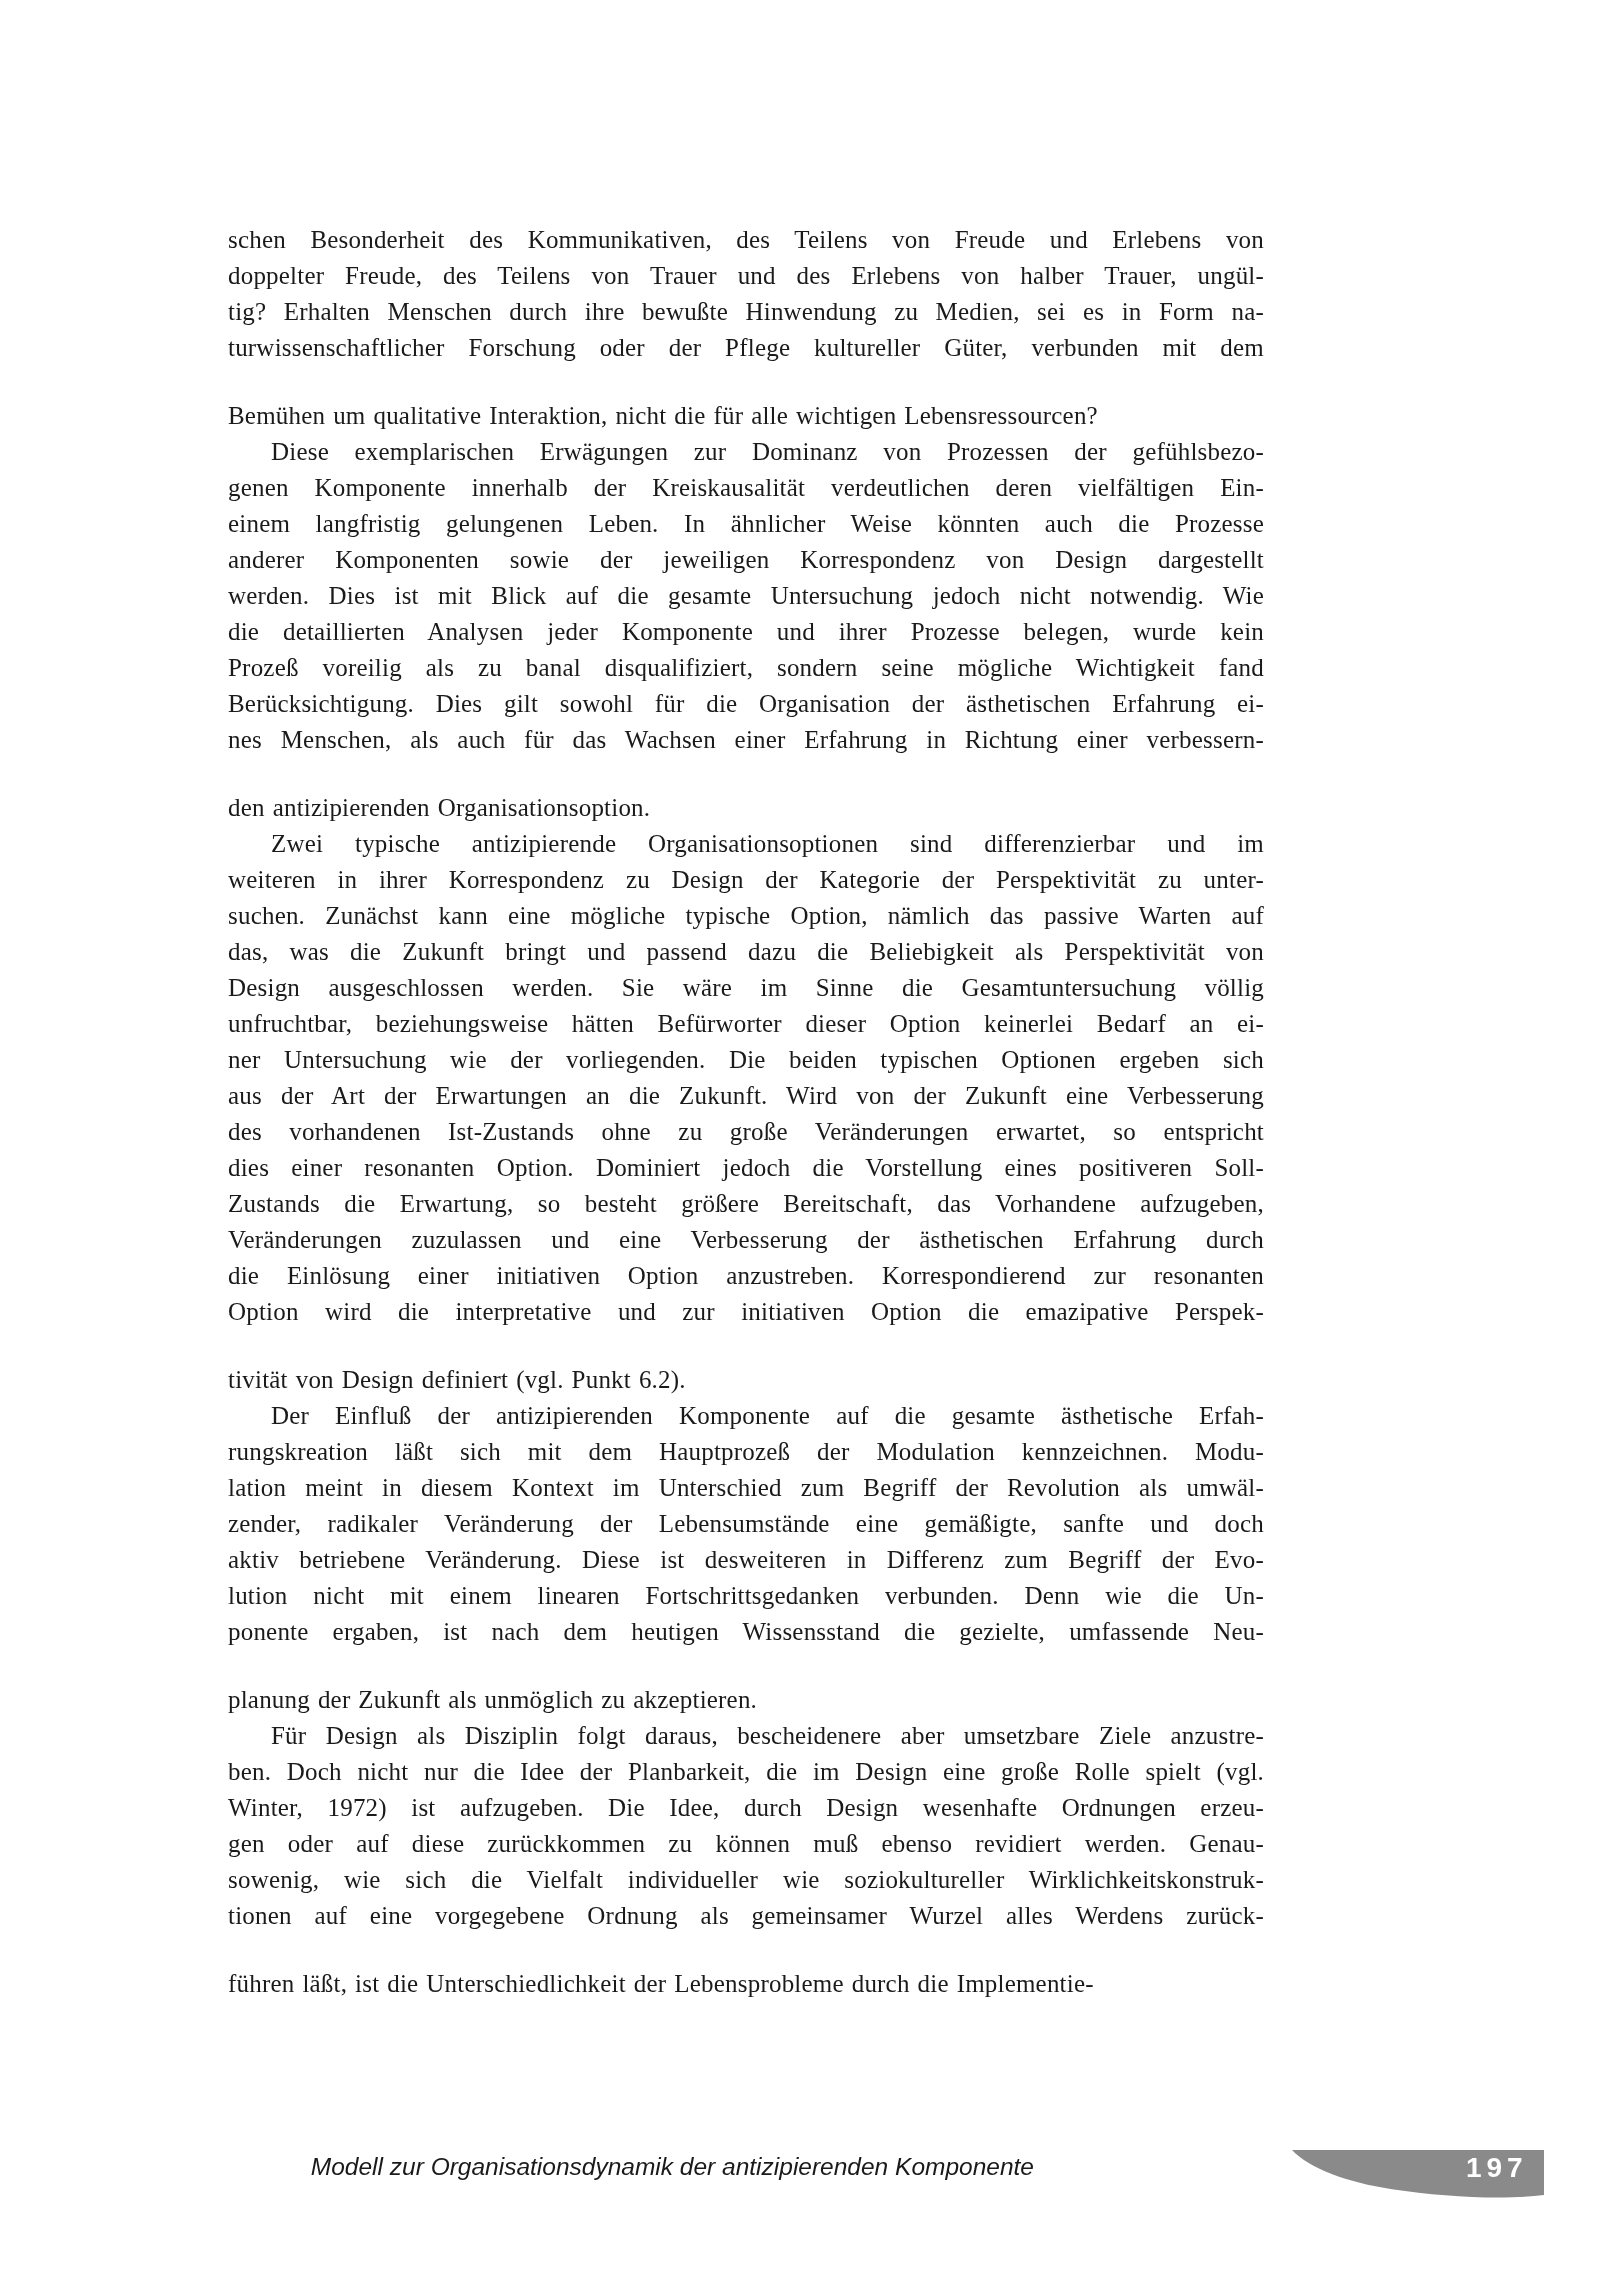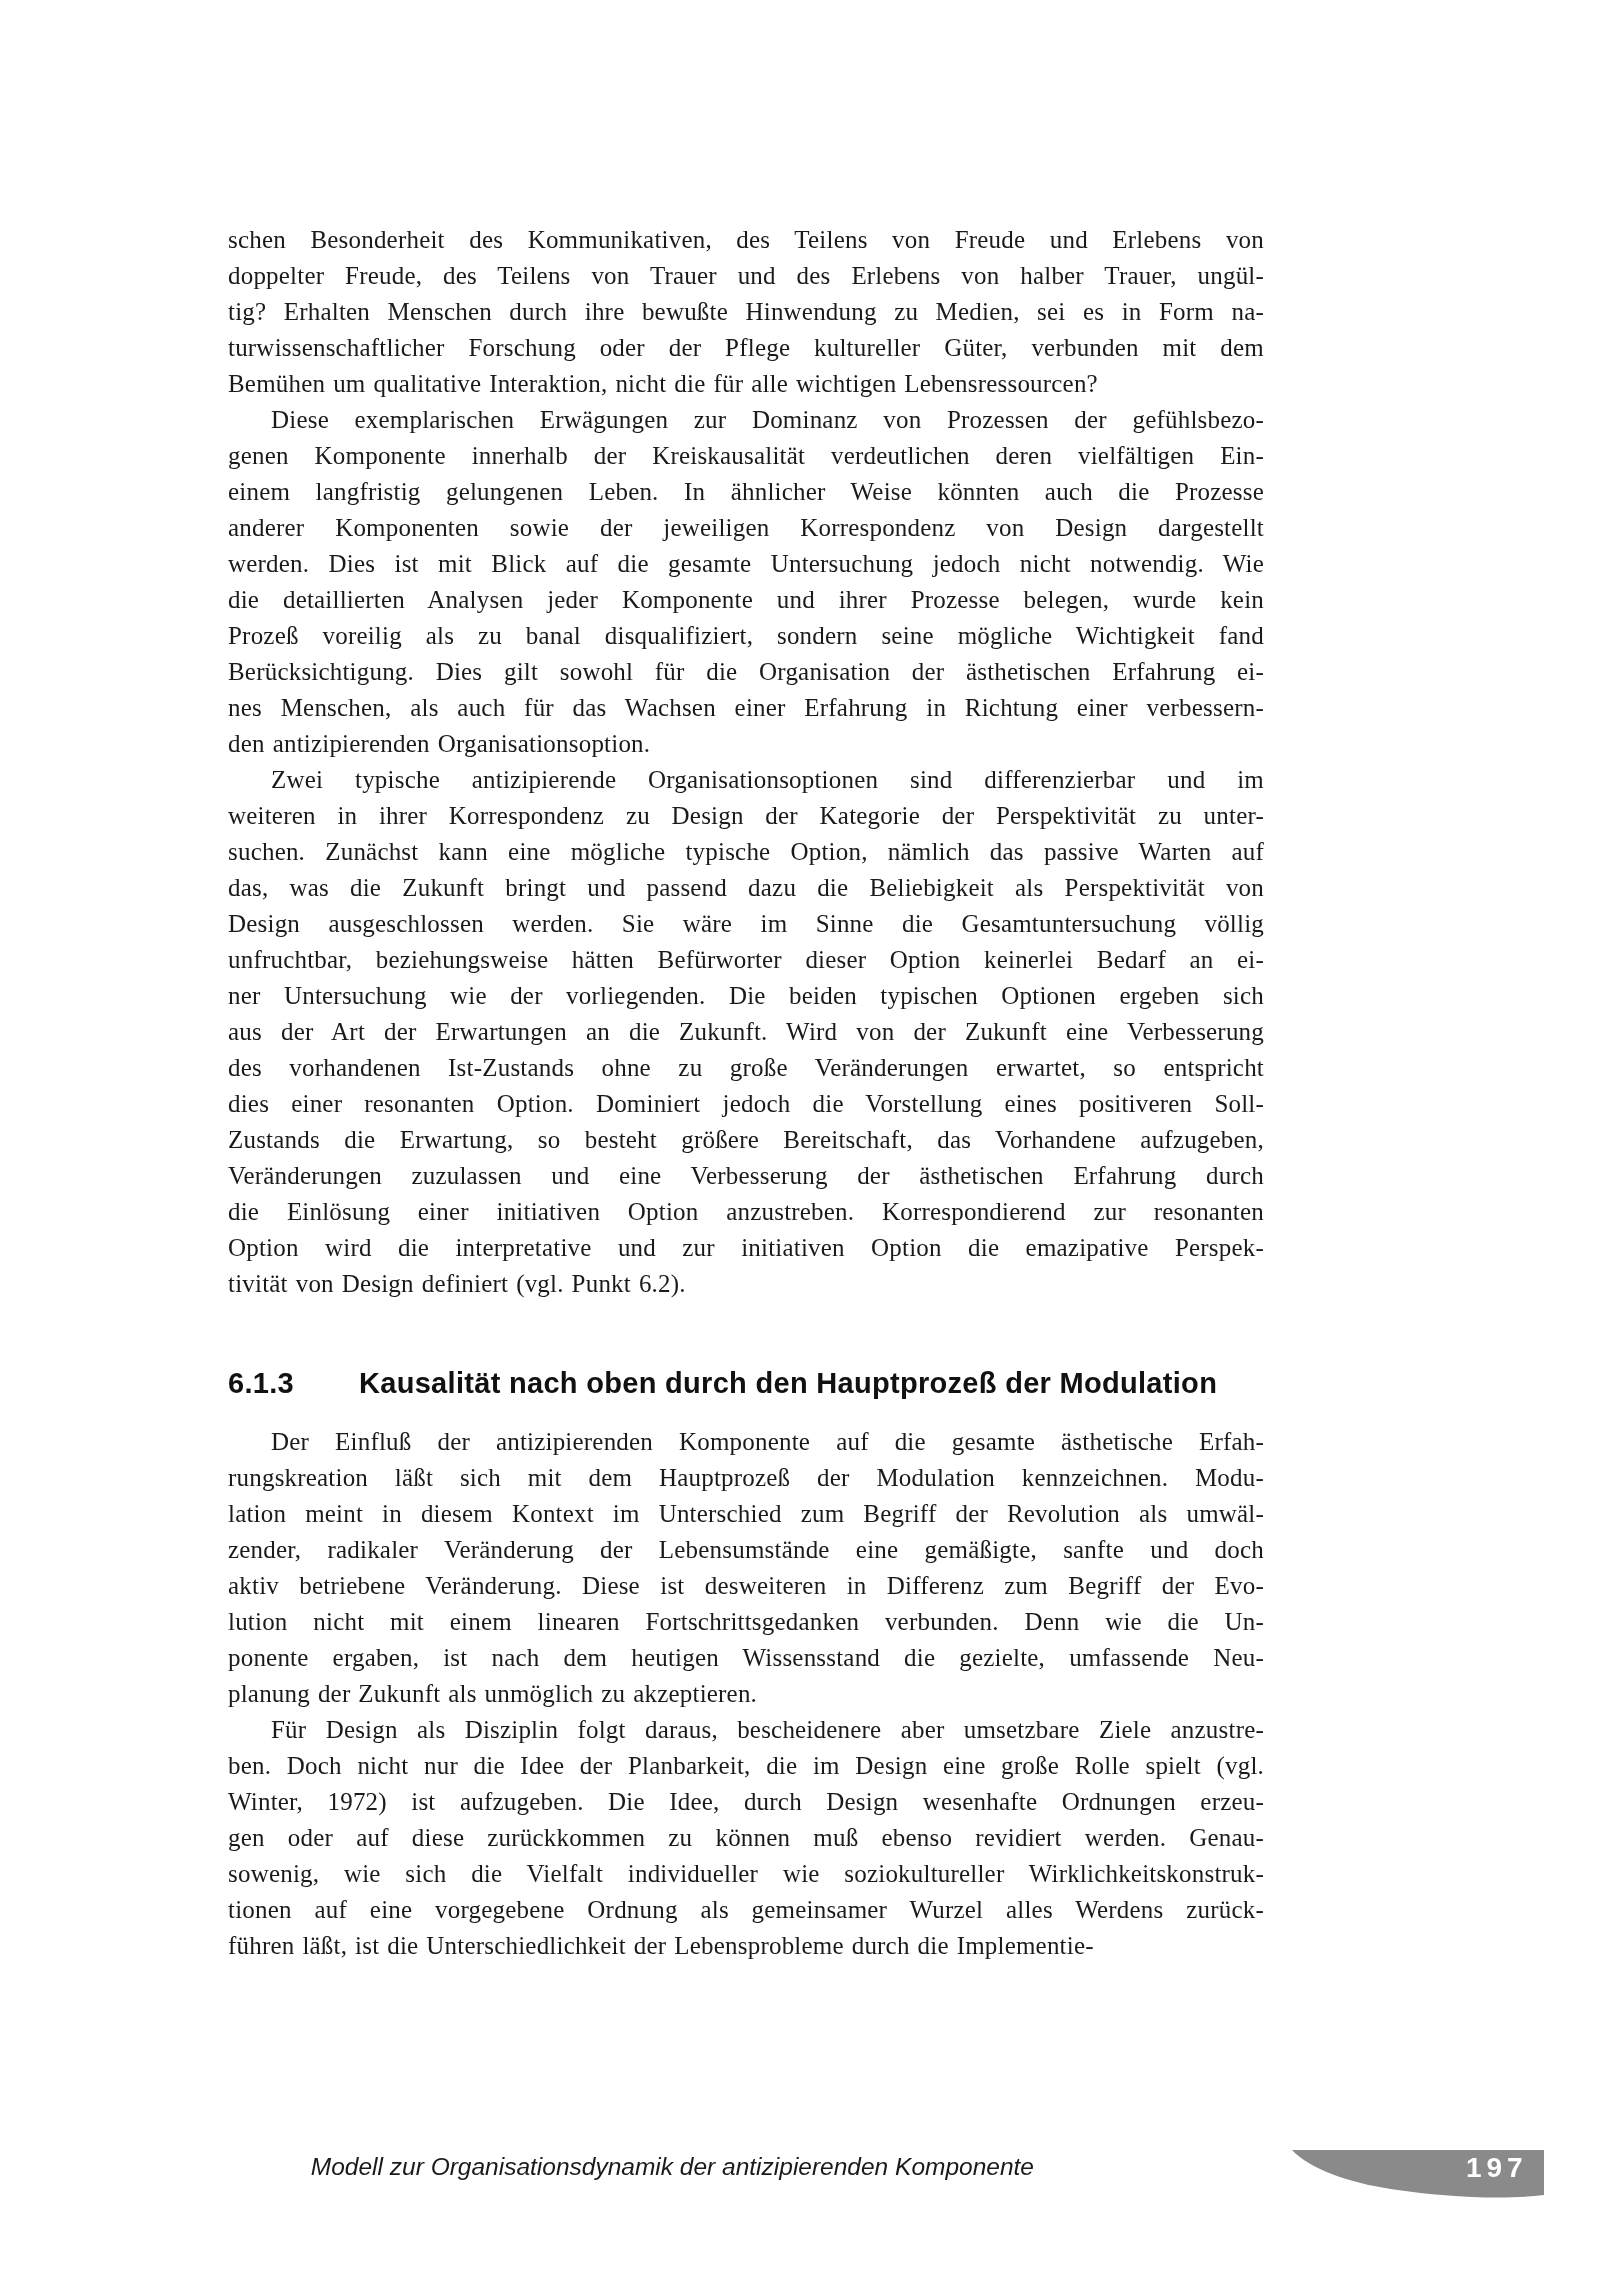--- a/index.html
+++ b/index.html
@@ -20,21 +20,21 @@
   }
   .para { margin: 0; }
   .line {
     font-size: 25px;
     line-height: 36px;
     letter-spacing: 0.2px;
     word-spacing: 1.5px;
     text-align: justify;
     text-align-last: justify;
   }
-  .line.para-end { text-align-last: left; }
+  .line.para-end { text-align-last: left; margin-top: 32px; }
   .para.indented .line:first-child { padding-left: 43px; }
   .section-heading {
     display: flex;
     align-items: baseline;
     margin-top: 65px;
     margin-bottom: 23.5px;
     font-family: "Liberation Sans", sans-serif;
     font-weight: bold;
     font-size: 29px;
     letter-spacing: 0.3px;
@@ -115,24 +115,20 @@
         <div class="line">aus der Art der Erwartungen an die Zukunft. Wird von der Zukunft eine Verbesserung</div>
         <div class="line">des vorhandenen Ist-Zustands ohne zu große Veränderungen erwartet, so entspricht</div>
         <div class="line">dies einer resonanten Option. Dominiert jedoch die Vorstellung eines positiveren Soll-</div>
         <div class="line">Zustands die Erwartung, so besteht größere Bereitschaft, das Vorhandene aufzugeben,</div>
         <div class="line">Veränderungen zuzulassen und eine Verbesserung der ästhetischen Erfahrung durch</div>
         <div class="line">die Einlösung einer initiativen Option anzustreben. Korrespondierend zur resonanten</div>
         <div class="line">Option wird die interpretative und zur initiativen Option die emazipative Perspek-</div>
         <div class="line para-end">tivität von Design definiert (vgl. Punkt 6.2).</div>
       </div>
 
-    <div class="section-heading">
-      <span class="num">6.1.3</span>
-      <span class="title">Kausalität nach oben durch den Hauptprozeß der Modulation</span>
-    </div>
 
     <div class="para indented">
         <div class="line">Der Einfluß der antizipierenden Komponente auf die gesamte ästhetische Erfah-</div>
         <div class="line">rungskreation läßt sich mit dem Hauptprozeß der Modulation kennzeichnen. Modu-</div>
         <div class="line">lation meint in diesem Kontext im Unterschied zum Begriff der Revolution als umwäl-</div>
         <div class="line">zender, radikaler Veränderung der Lebensumstände eine gemäßigte, sanfte und doch</div>
         <div class="line">aktiv betriebene Veränderung. Diese ist desweiteren in Differenz zum Begriff der Evo-</div>
         <div class="line">lution nicht mit einem linearen Fortschrittsgedanken verbunden. Denn wie die Un-</div>
         <div class="line">ponente ergaben, ist nach dem heutigen Wissensstand die gezielte, umfassende Neu-</div>
         <div class="line para-end">planung der Zukunft als unmöglich zu akzeptieren.</div>

